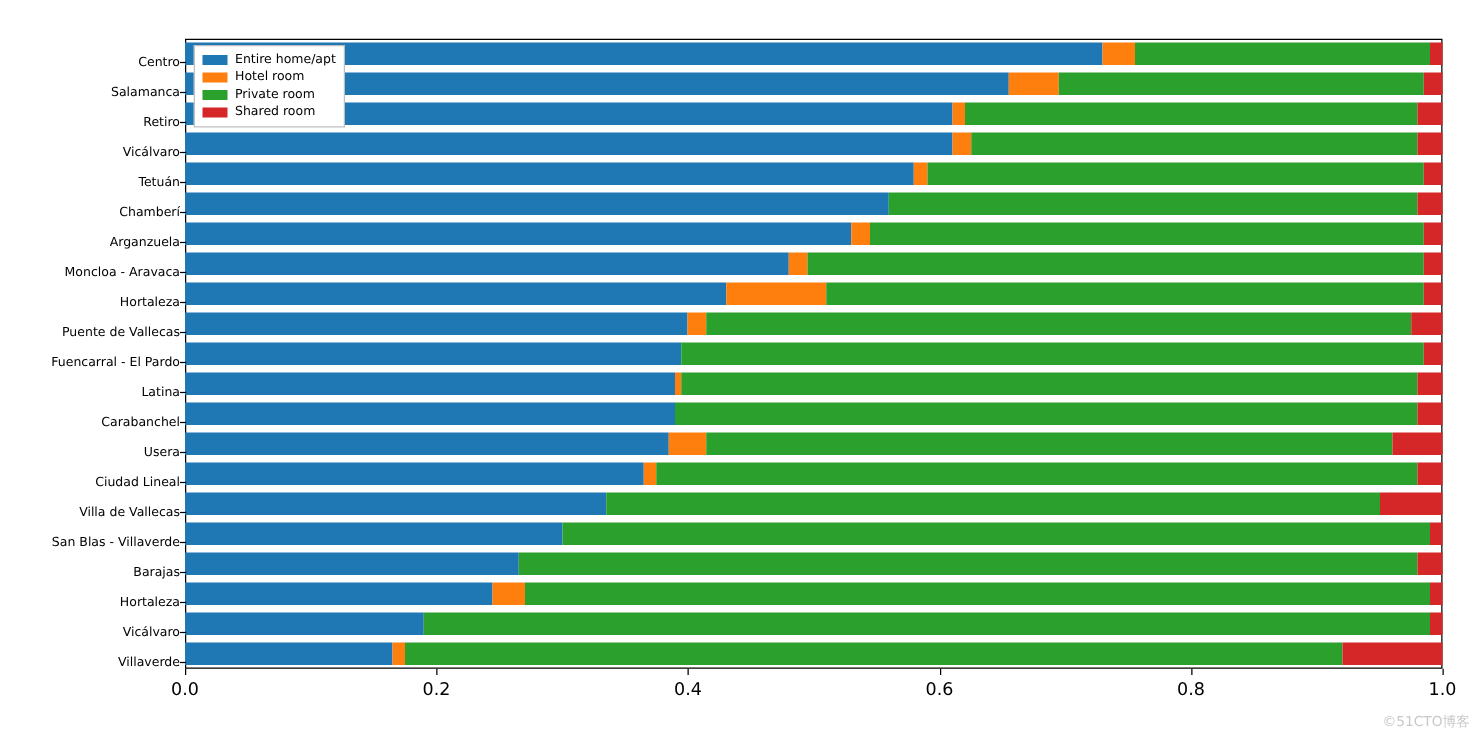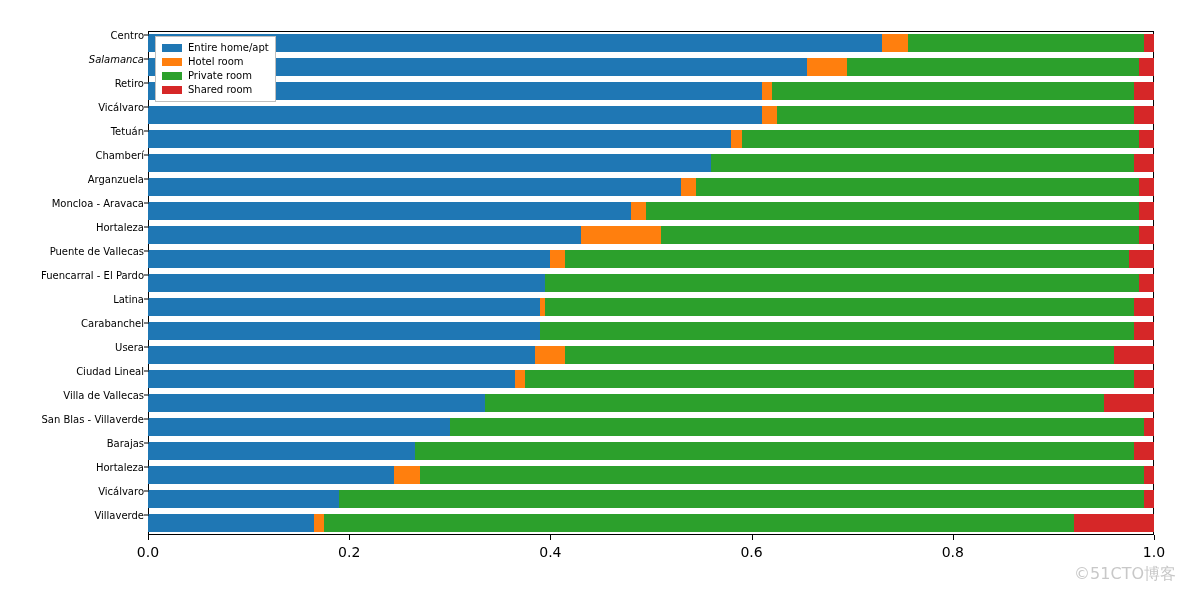--- a/index.html
+++ b/index.html
@@ -66,21 +66,21 @@
     line-height: 14px;
   }
   .legend-swatch {
     width: 20px;
     height: 8px;
   }
   .watermark {
     position: absolute;
     right: 8px;
     bottom: 4px;
-    font-size: 16px;
+    font-size: 11px;
     color: #c8c8c8;
   }
 </style>
 </head>
 <body>
 
 <div class="plot-border" style="left:148px; top:31px; width:1006px; height:504px;"></div>
 
 <div id="bars-container" style="position:absolute; left:148px; top:31px; width:1006px; height:504px;">
     <div class="bar-row" style="top: 2.64px; height: 18.72px; width: 1006px;">
@@ -204,24 +204,24 @@
       <div class="seg" style="width: 10.06px; background: rgb(214, 39, 40);"></div>
     </div>
     <div class="bar-row" style="top: 482.64px; height: 18.72px; width: 1006px;">
       <div class="seg" style="width: 165.99px; background: rgb(31, 119, 180);"></div>
       <div class="seg" style="width: 10.06px; background: rgb(255, 127, 14);"></div>
       <div class="seg" style="width: 749.47px; background: rgb(44, 160, 44);"></div>
       <div class="seg" style="width: 80.48px; background: rgb(214, 39, 40);"></div>
     </div>
   </div>
 
-<div id="y-axis" style="position:absolute; left:0; top:23px; width:144px; height:504px;">
+<div id="y-axis" style="position:absolute; left:0; top:38px; width:144px; height:504px;">
     <div class="y-label" style="top: 12px;">Centro</div>
     <div class="y-tick" style="left: 144px; top: 12px;"></div>
-    <div class="y-label" style="top: 36px; font-style: italic;">Salamanca</div>
+    <div class="y-label" style="top: 36px;">Salamanca</div>
     <div class="y-tick" style="left: 144px; top: 36px;"></div>
     <div class="y-label" style="top: 60px; text-align: right;">Retiro</div>
     <div class="y-tick" style="left: 144px; top: 60px;"></div>
     <div class="y-label" style="top: 84px;">Vicálvaro</div>
     <div class="y-tick" style="left: 144px; top: 84px;"></div>
     <div class="y-label" style="top: 108px;">Tetuán</div>
     <div class="y-tick" style="left: 144px; top: 108px;"></div>
     <div class="y-label" style="top: 132px;">Chamberí</div>
     <div class="y-tick" style="left: 144px; top: 132px;"></div>
     <div class="y-label" style="top: 156px;">Arganzuela</div>

